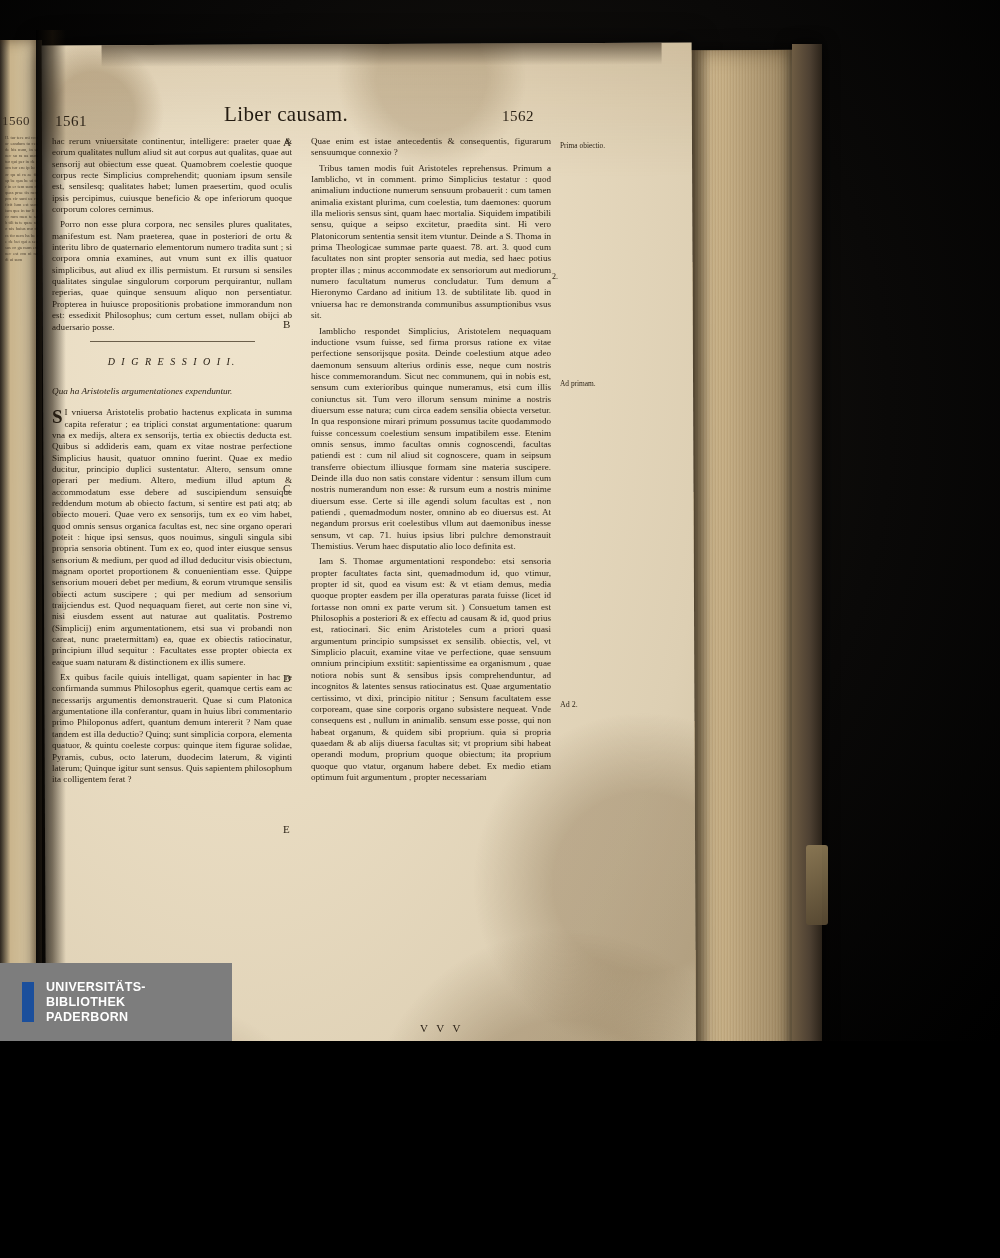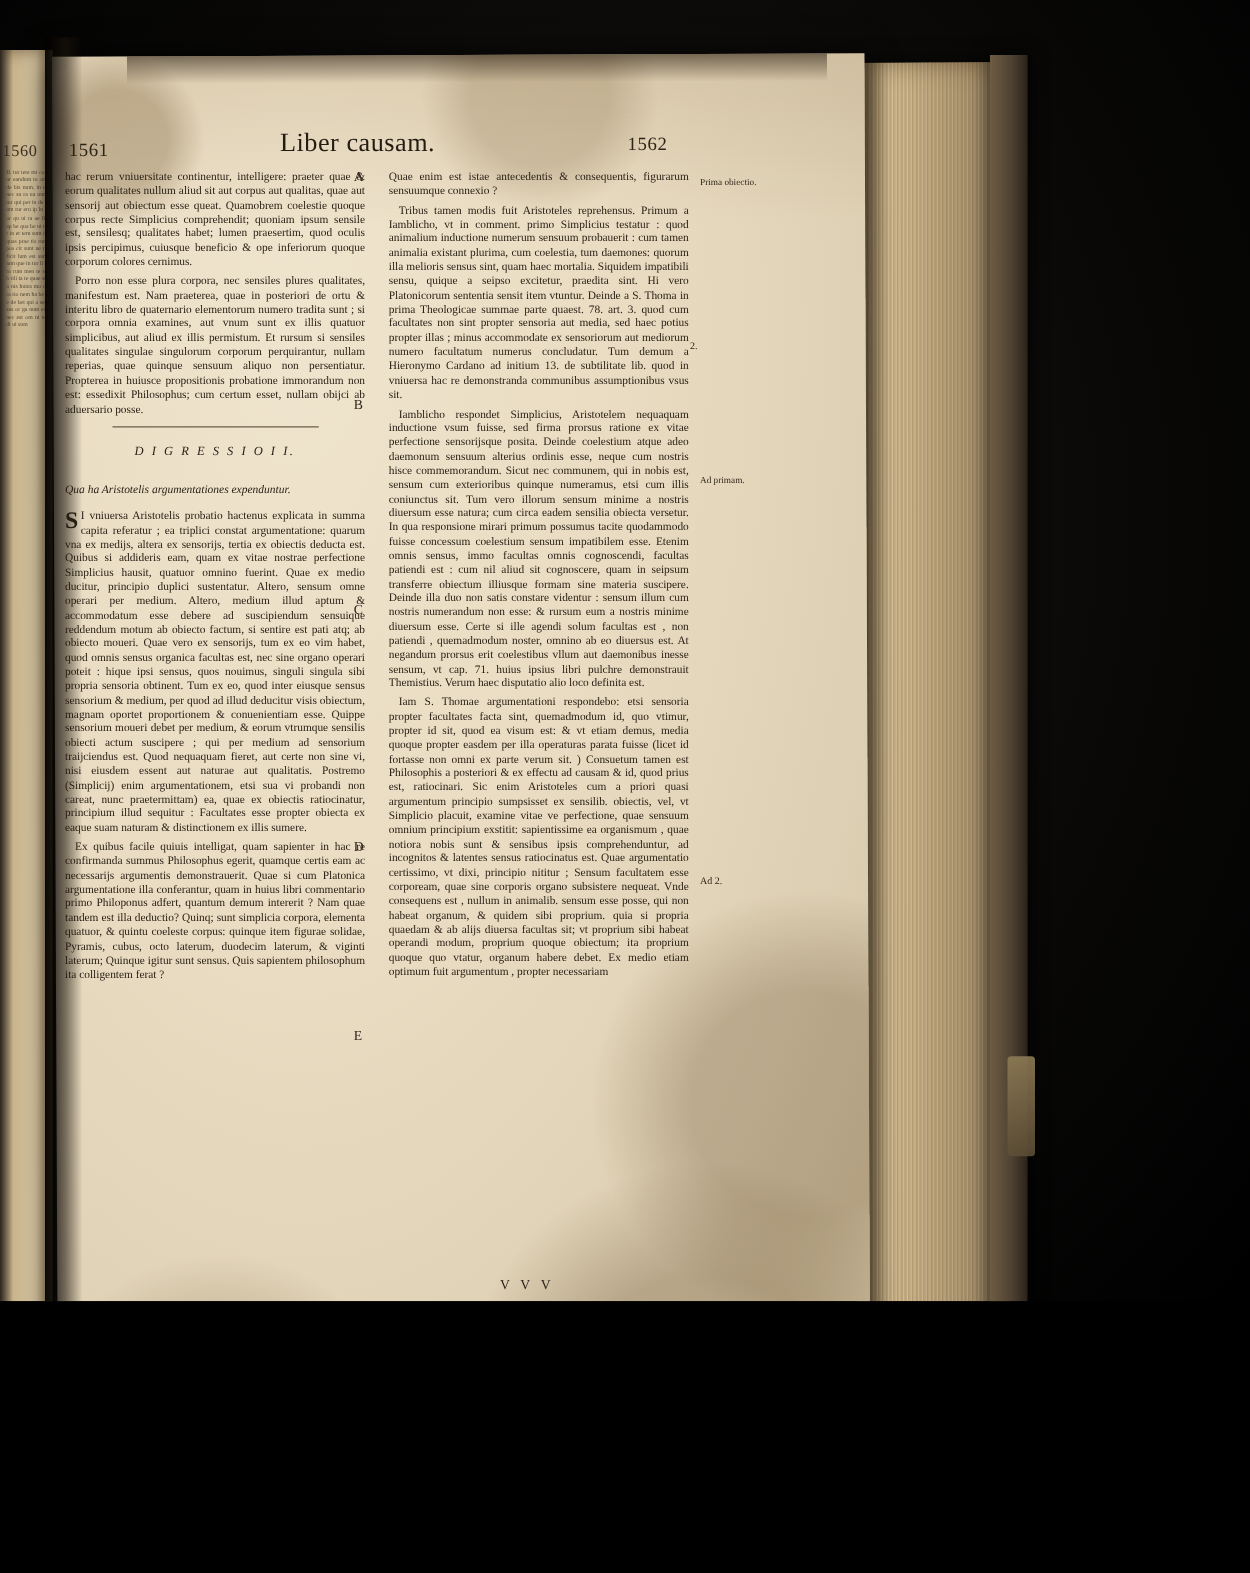--- a/index.html
+++ b/index.html
@@ -219,21 +219,21 @@
     width: 46px;
   }
   .marginnum {
     position: absolute;
     font-size: 8px;
     color: #2f2619;
   }
 
   .catchword {
     position: absolute;
-    left: 400px;
+    left: 420px;
     top: 1022px;
     font-size: 11px;
     letter-spacing: 3px;
     color: #2b2217;
   }
 
   
   .watermark {
     position: absolute;
     left: 0;
@@ -309,14 +309,22 @@
   <div class="seclet" style="left:283px; top:672px;">D</div>
   <div class="seclet" style="left:283px; top:823px;">E</div>
 
   <div class="marginal" style="left:560px; top:142px;">Prima obiectio.</div>
   <div class="marginnum" style="left:552px; top:272px;">2.</div>
   <div class="marginal" style="left:560px; top:380px;">Ad primam.</div>
   <div class="marginnum" style="left:560px; top:700px;">Ad 2.</div>
 
   <div class="catchword">V V V</div>
 
+  <div class="watermark">
+    <div class="wm-bar"></div>
+    <div class="wm-text">
+      <div>UNIVERSITÄTS-</div>
+      <div>BIBLIOTHEK</div>
+      <div>PADERBORN</div>
+    </div>
+  </div>
 
 </div>
 
 </body></html>

